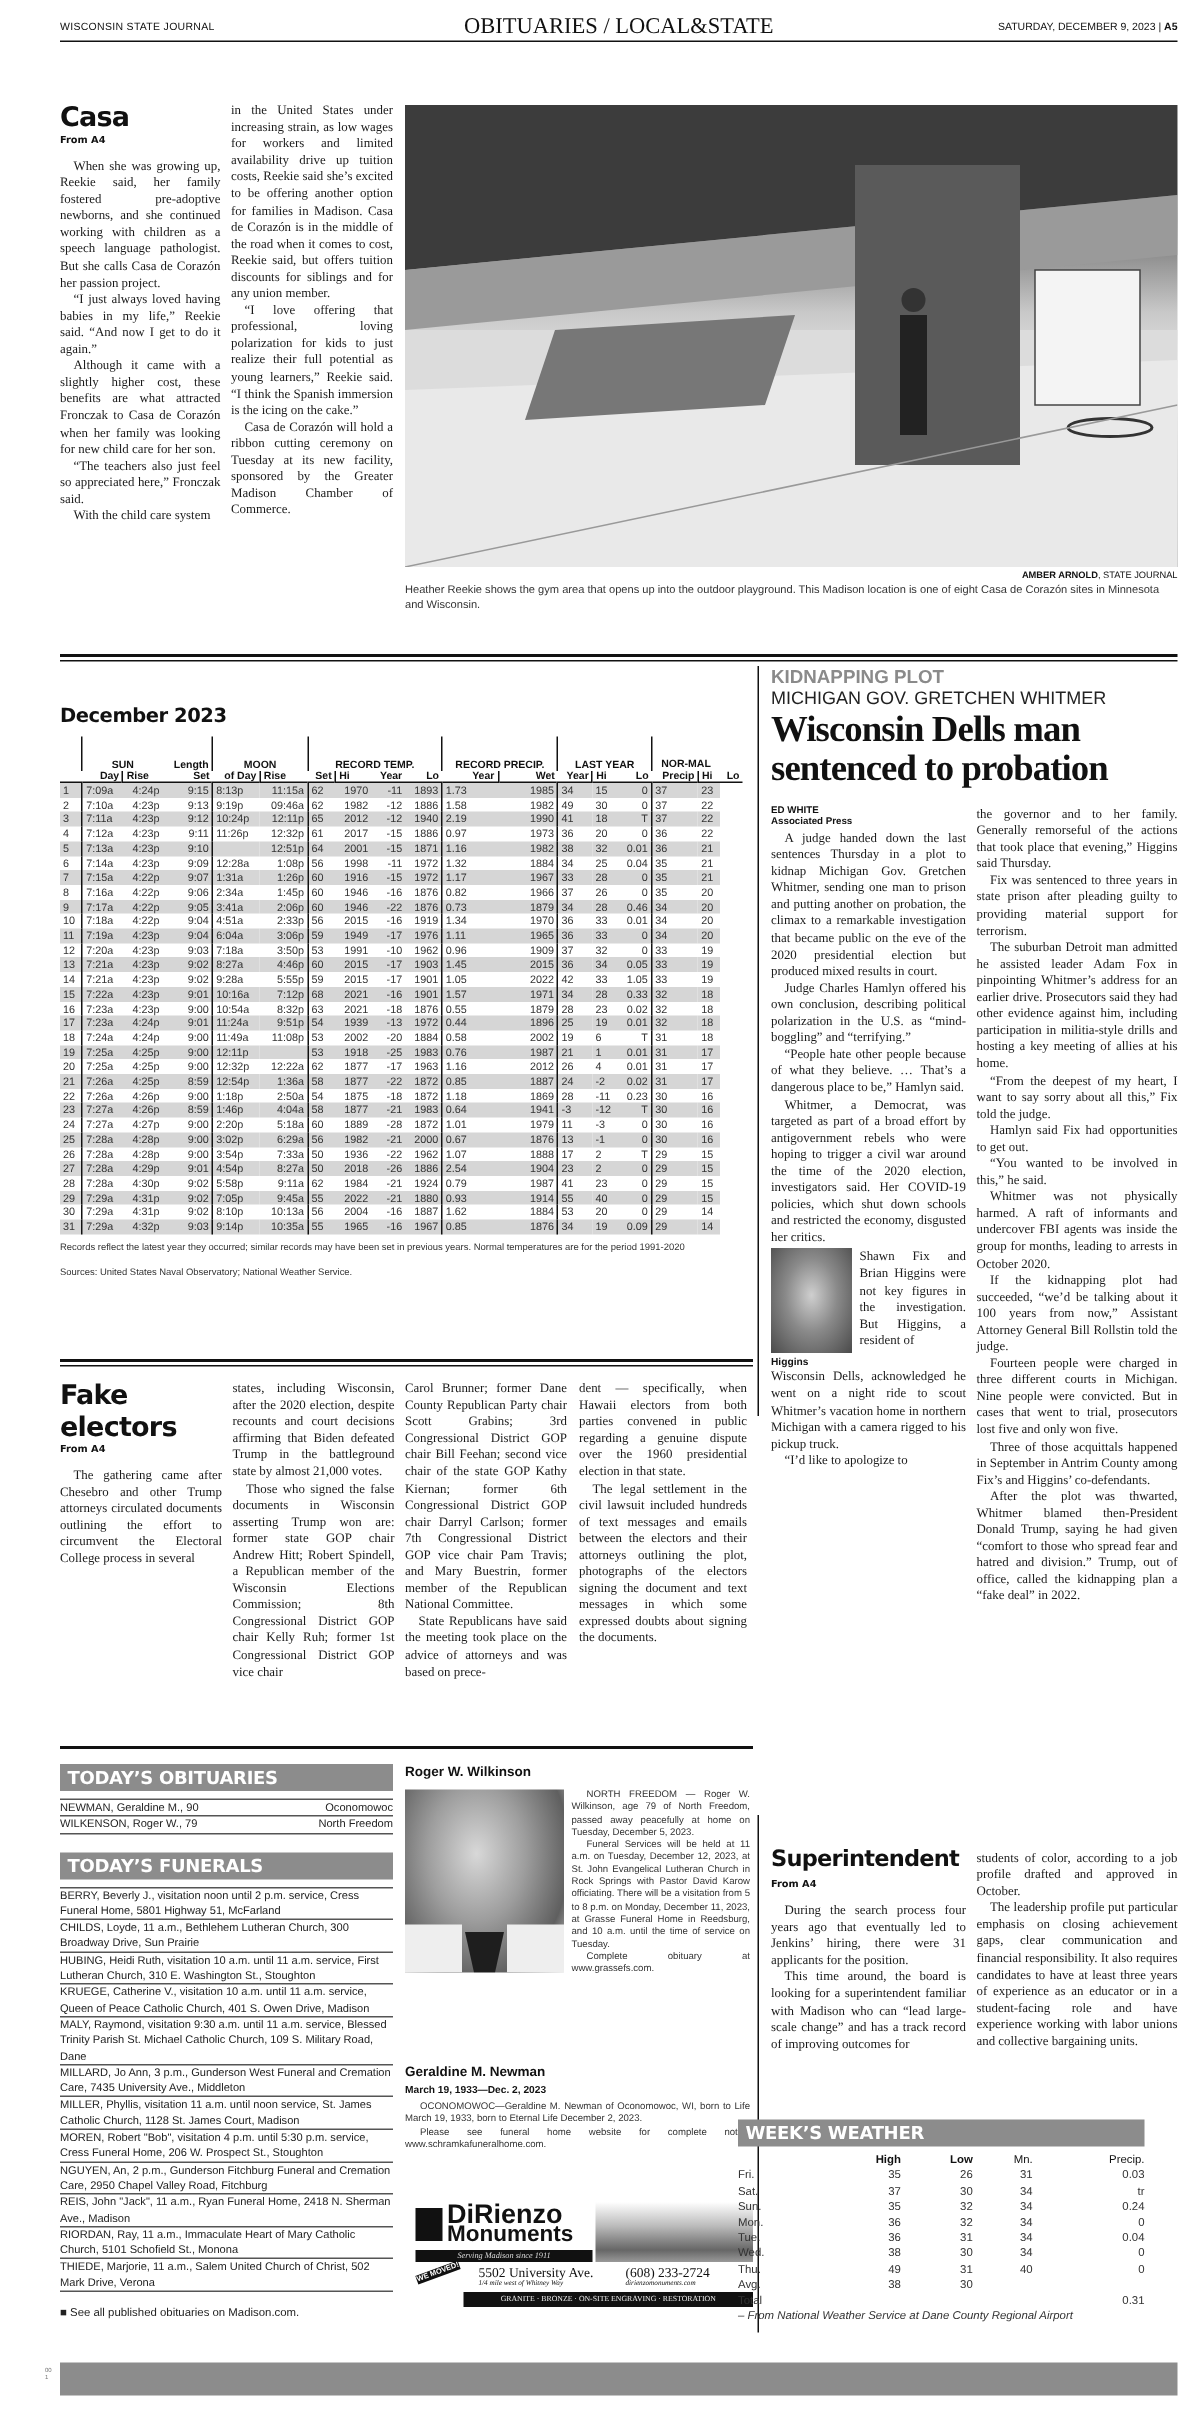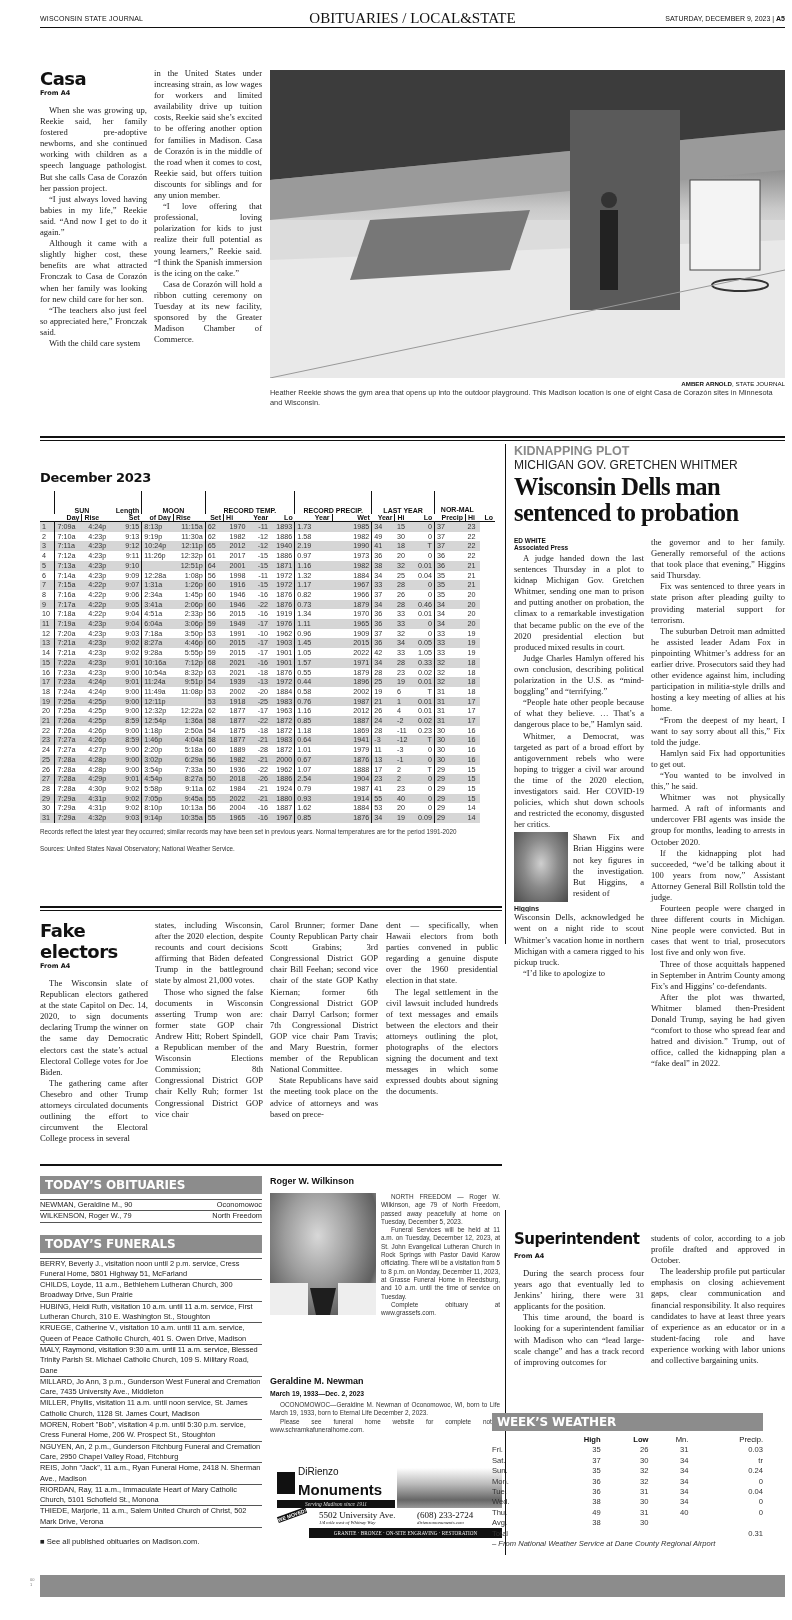--- a/index.html
+++ b/index.html
@@ -151,21 +151,21 @@
           <td class="r">0</td>
           <td class="bl">37</td>
           <td class="">23</td>
         </tr>
         <tr>
           <td class="">2</td>
           <td class="bl">7:10a</td>
           <td class="r">4:23p</td>
           <td class="r">9:13</td>
           <td class="bl">9:19p</td>
-          <td class="r">11:30a</td>
+          <td class="r">09:46a</td>
           <td class="bl">62</td>
           <td class="r">1982</td>
           <td class="r">-12</td>
           <td class="r">1886</td>
           <td class="bl">1.58</td>
           <td class="r">1982</td>
           <td class="bl">49</td>
           <td class="">30</td>
           <td class="r">0</td>
           <td class="bl">37</td>
@@ -771,21 +771,20 @@
     <p>Three of those acquittals happened in September in Antrim County among Fix’s and Higgins’ co-defendants.</p>
     <p>After the plot was thwarted, Whitmer blamed then-President Donald Trump, saying he had given “comfort to those who spread fear and hatred and division.” Trump, out of office, called the kidnapping plan a “fake deal” in 2022.</p>
   </div>
 
 <div class="abs rule-double" style="left:40px;top:906px;width:462px;"></div>
 
 <div class="abs" style="left:40px;top:920px;width:108px;">
   <div class="story-head">Fake electors</div>
   <div class="kicker">From A4</div>
   <div class="txt" id="fake-c1">
-      <p>The Wisconsin slate of Republican electors gathered at the state Capitol on Dec. 14, 2020, to sign documents declaring Trump the winner on the same day Democratic electors cast the state’s actual Electoral College votes for Joe Biden.</p>
       <p>The gathering came after Chesebro and other Trump attorneys circulated documents outlining the effort to circumvent the Electoral College process in several</p>
     </div>
 </div>
 <div class="abs txt" id="fake-c2" style="left:155px;top:920px;width:108px;">
     <p class="noind">states, including Wisconsin, after the 2020 election, despite recounts and court decisions affirming that Biden defeated Trump in the battleground state by almost 21,000 votes.</p>
     <p>Those who signed the false documents in Wisconsin asserting Trump won are: former state GOP chair Andrew Hitt; Robert Spindell, a Republican member of the Wisconsin Elections Commission; 8th Congressional District GOP chair Kelly Ruh; former 1st Congressional District GOP vice chair</p>
   </div>
 <div class="abs txt" id="fake-c3" style="left:270px;top:920px;width:108px;">
     <p class="noind">Carol Brunner; former Dane County Republican Party chair Scott Grabins; 3rd Congressional District GOP chair Bill Feehan; second vice chair of the state GOP Kathy Kiernan; former 6th Congressional District GOP chair Darryl Carlson; former 7th Congressional District GOP vice chair Pam Travis; and Mary Buestrin, former member of the Republican National Committee.</p>
     <p>State Republicans have said the meeting took place on the advice of attorneys and was based on prece-</p>
@@ -848,21 +847,21 @@
   <div class="sans" style="font-weight:bold;font-size:6.8px;margin-top:4px;">March 19, 1933—Dec. 2, 2023</div>
   <div class="small-sans" id="newman-text" style="margin-top:4px;">
       <p>OCONOMOWOC—Geraldine M. Newman of Oconomowoc, WI, born to Life March 19, 1933, born to Eternal Life December 2, 2023.</p>
       <p>Please see funeral home website for complete notice www.schramkafuneralhome.com.</p>
     </div>
 </div>
 
 <div class="abs" style="left:277px;top:1468px;width:225px;height:72px;">
   <div style="position:absolute;left:0;top:0;width:118px;height:44px;">
     <div style="position:absolute;left:0;top:4px;width:18px;height:22px;background:#111;"></div>
-    <div class="sans" style="position:absolute;left:21px;top:-2px;font-weight:normal;font-size:10px;">DiRienzo</div>
+    <div class="sans" style="position:absolute;left:21px;top:-2px;font-weight:bold;font-size:18px;">DiRienzo</div>
     <div class="sans" style="position:absolute;left:21px;top:13px;font-weight:bold;font-size:15px;">Monuments</div>
     <div class="serif" style="position:absolute;left:0;top:32px;width:118px;background:#111;color:#ddd;font-size:5.5px;font-style:italic;text-align:center;line-height:8px;">Serving Madison since 1911</div>
   </div>
   <div style="position:absolute;left:120px;top:0;width:105px;height:40px;background:linear-gradient(180deg,#fff 0%,#bbb 40%,#666 80%,#999 100%);"></div>
   <div class="sans" style="position:absolute;left:0;top:44px;width:30px;font-size:5px;font-weight:bold;color:#fff;background:#111;transform:rotate(-20deg);text-align:center;">WE MOVED!</div>
   <div class="serif" style="position:absolute;left:42px;top:42px;font-size:9px;">5502 University Ave.</div>
   <div class="serif" style="position:absolute;left:140px;top:42px;font-size:9px;">(608) 233-2724</div>
   <div class="serif" style="position:absolute;left:42px;top:52px;font-size:4.8px;font-style:italic;">1/4 mile west of Whitney Way</div>
   <div class="serif" style="position:absolute;left:140px;top:52px;font-size:4.8px;font-style:italic;">dirienzomonuments.com</div>
   <div class="serif" style="position:absolute;left:32px;top:60px;width:193px;background:#111;color:#eee;font-size:5.2px;text-align:center;line-height:10px;">GRANITE · BRONZE · ON-SITE ENGRAVING · RESTORATION</div>

